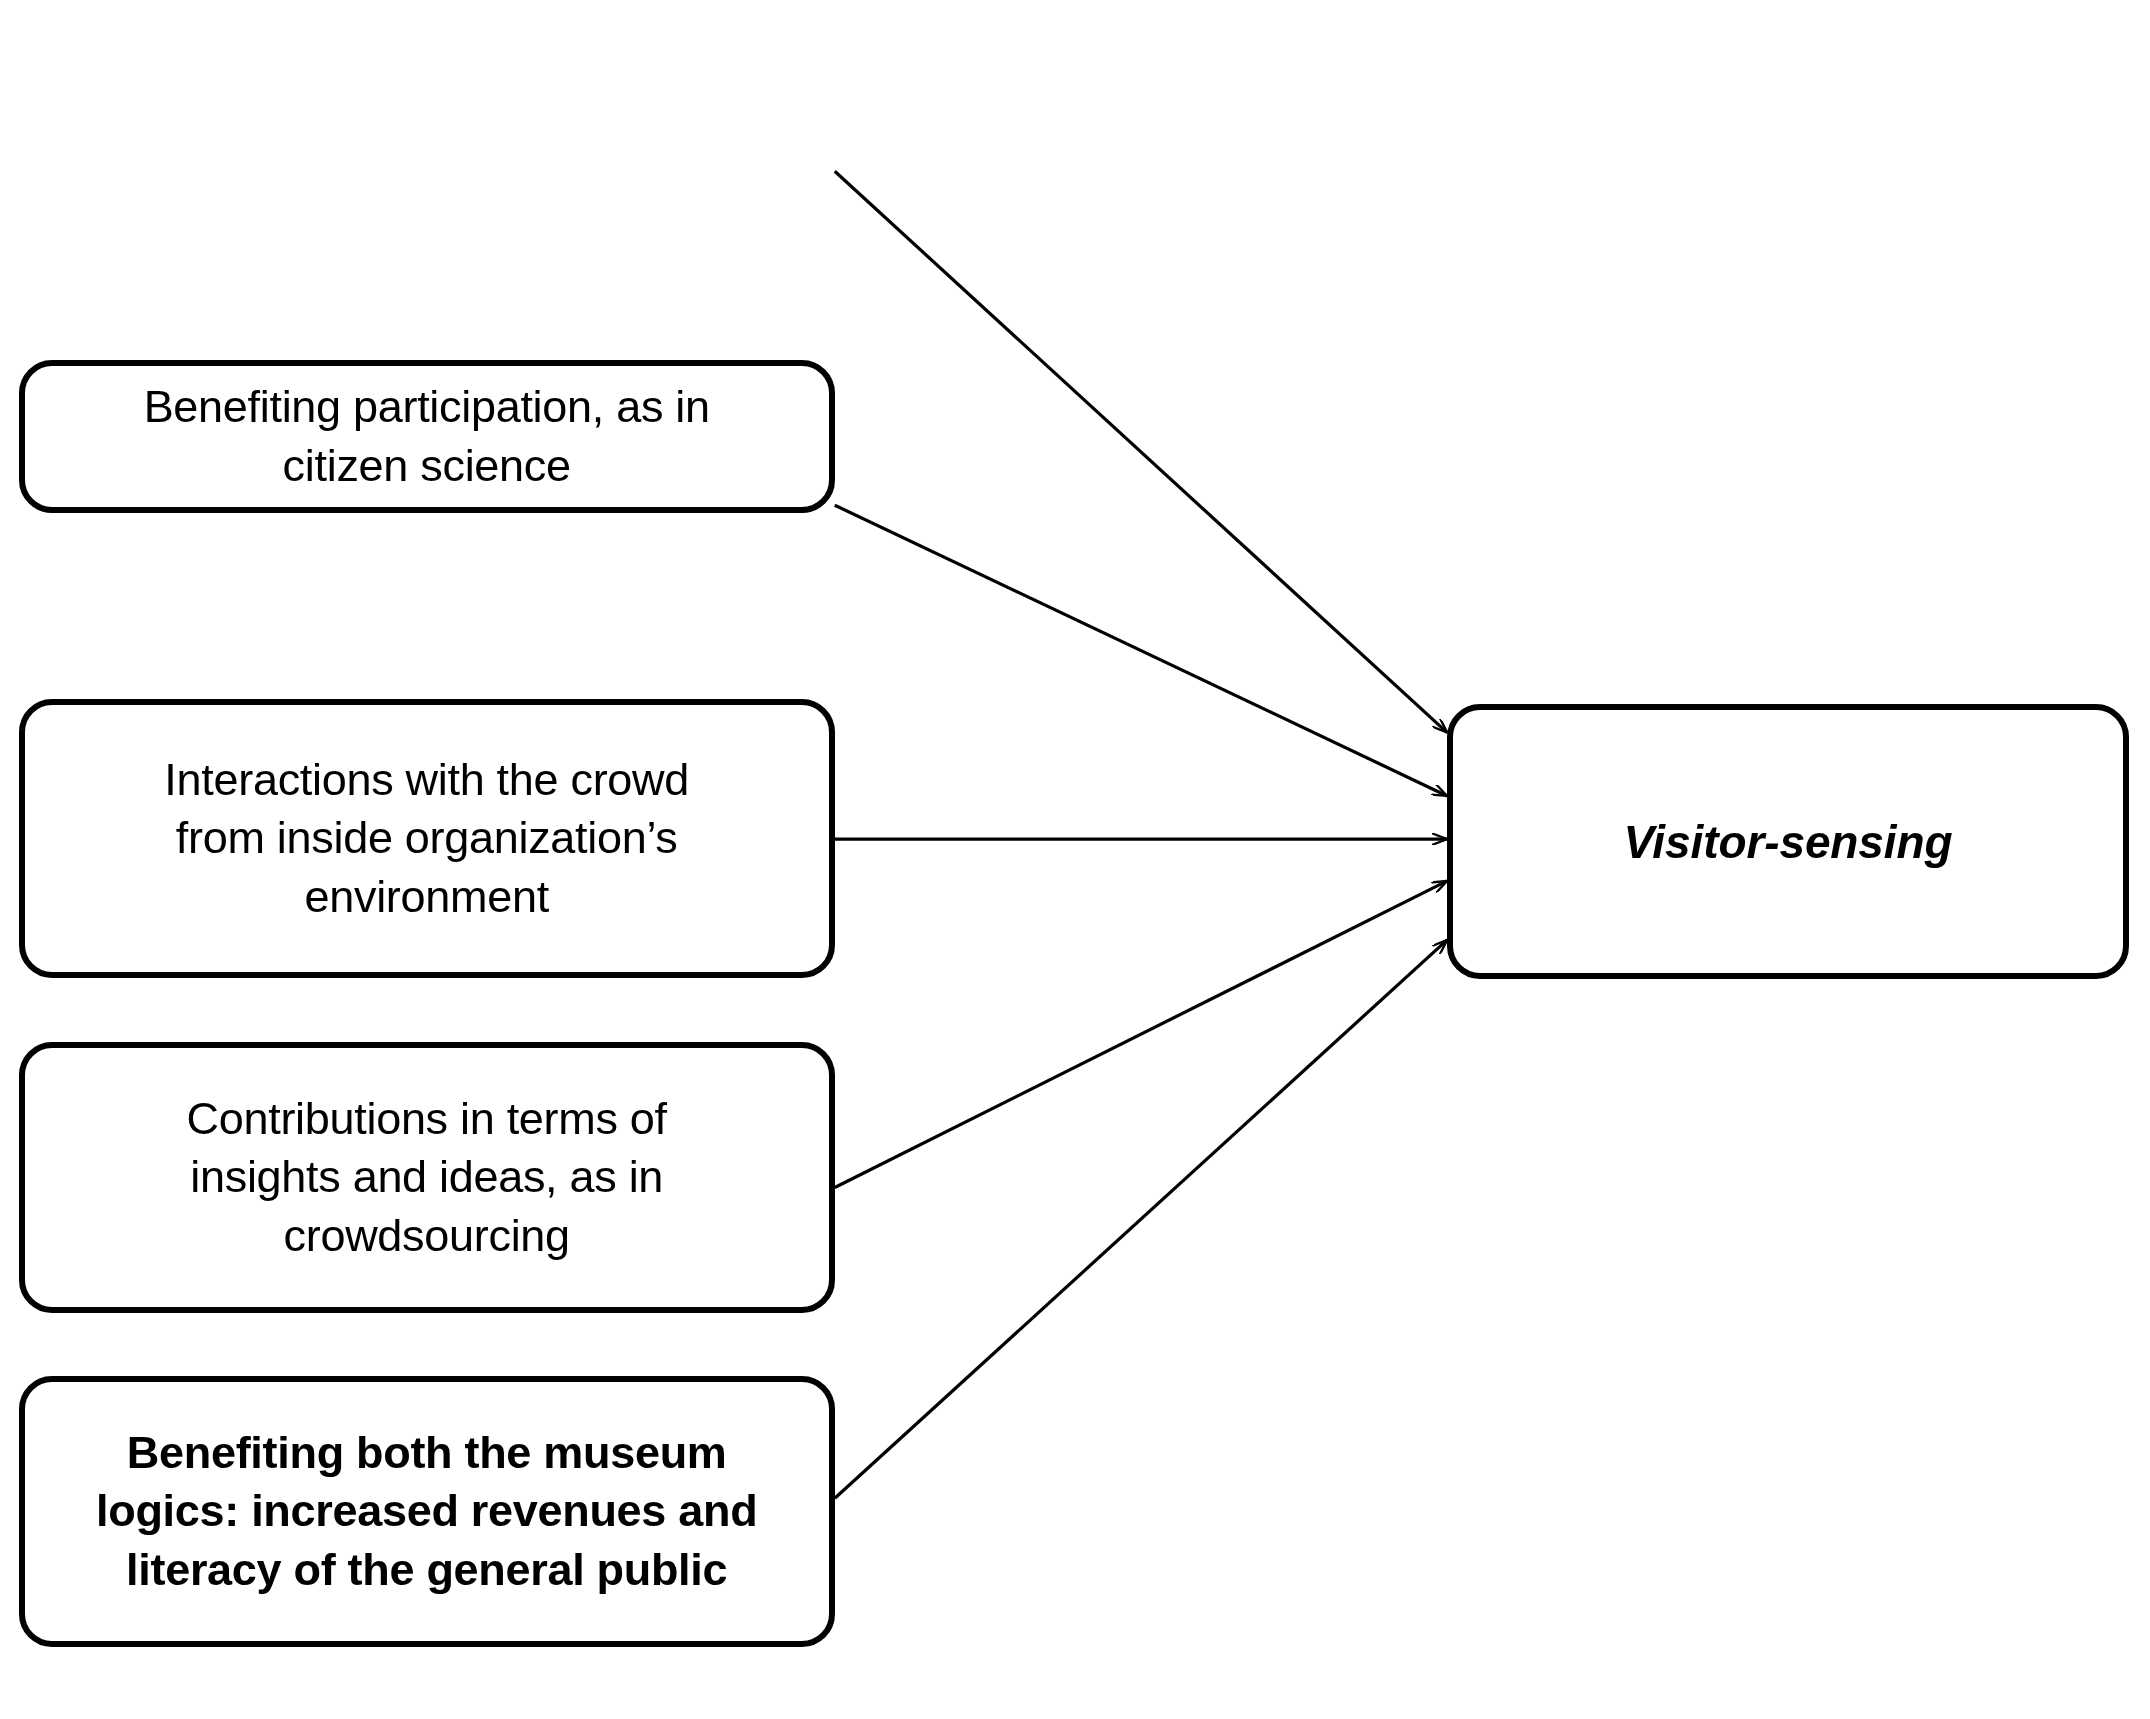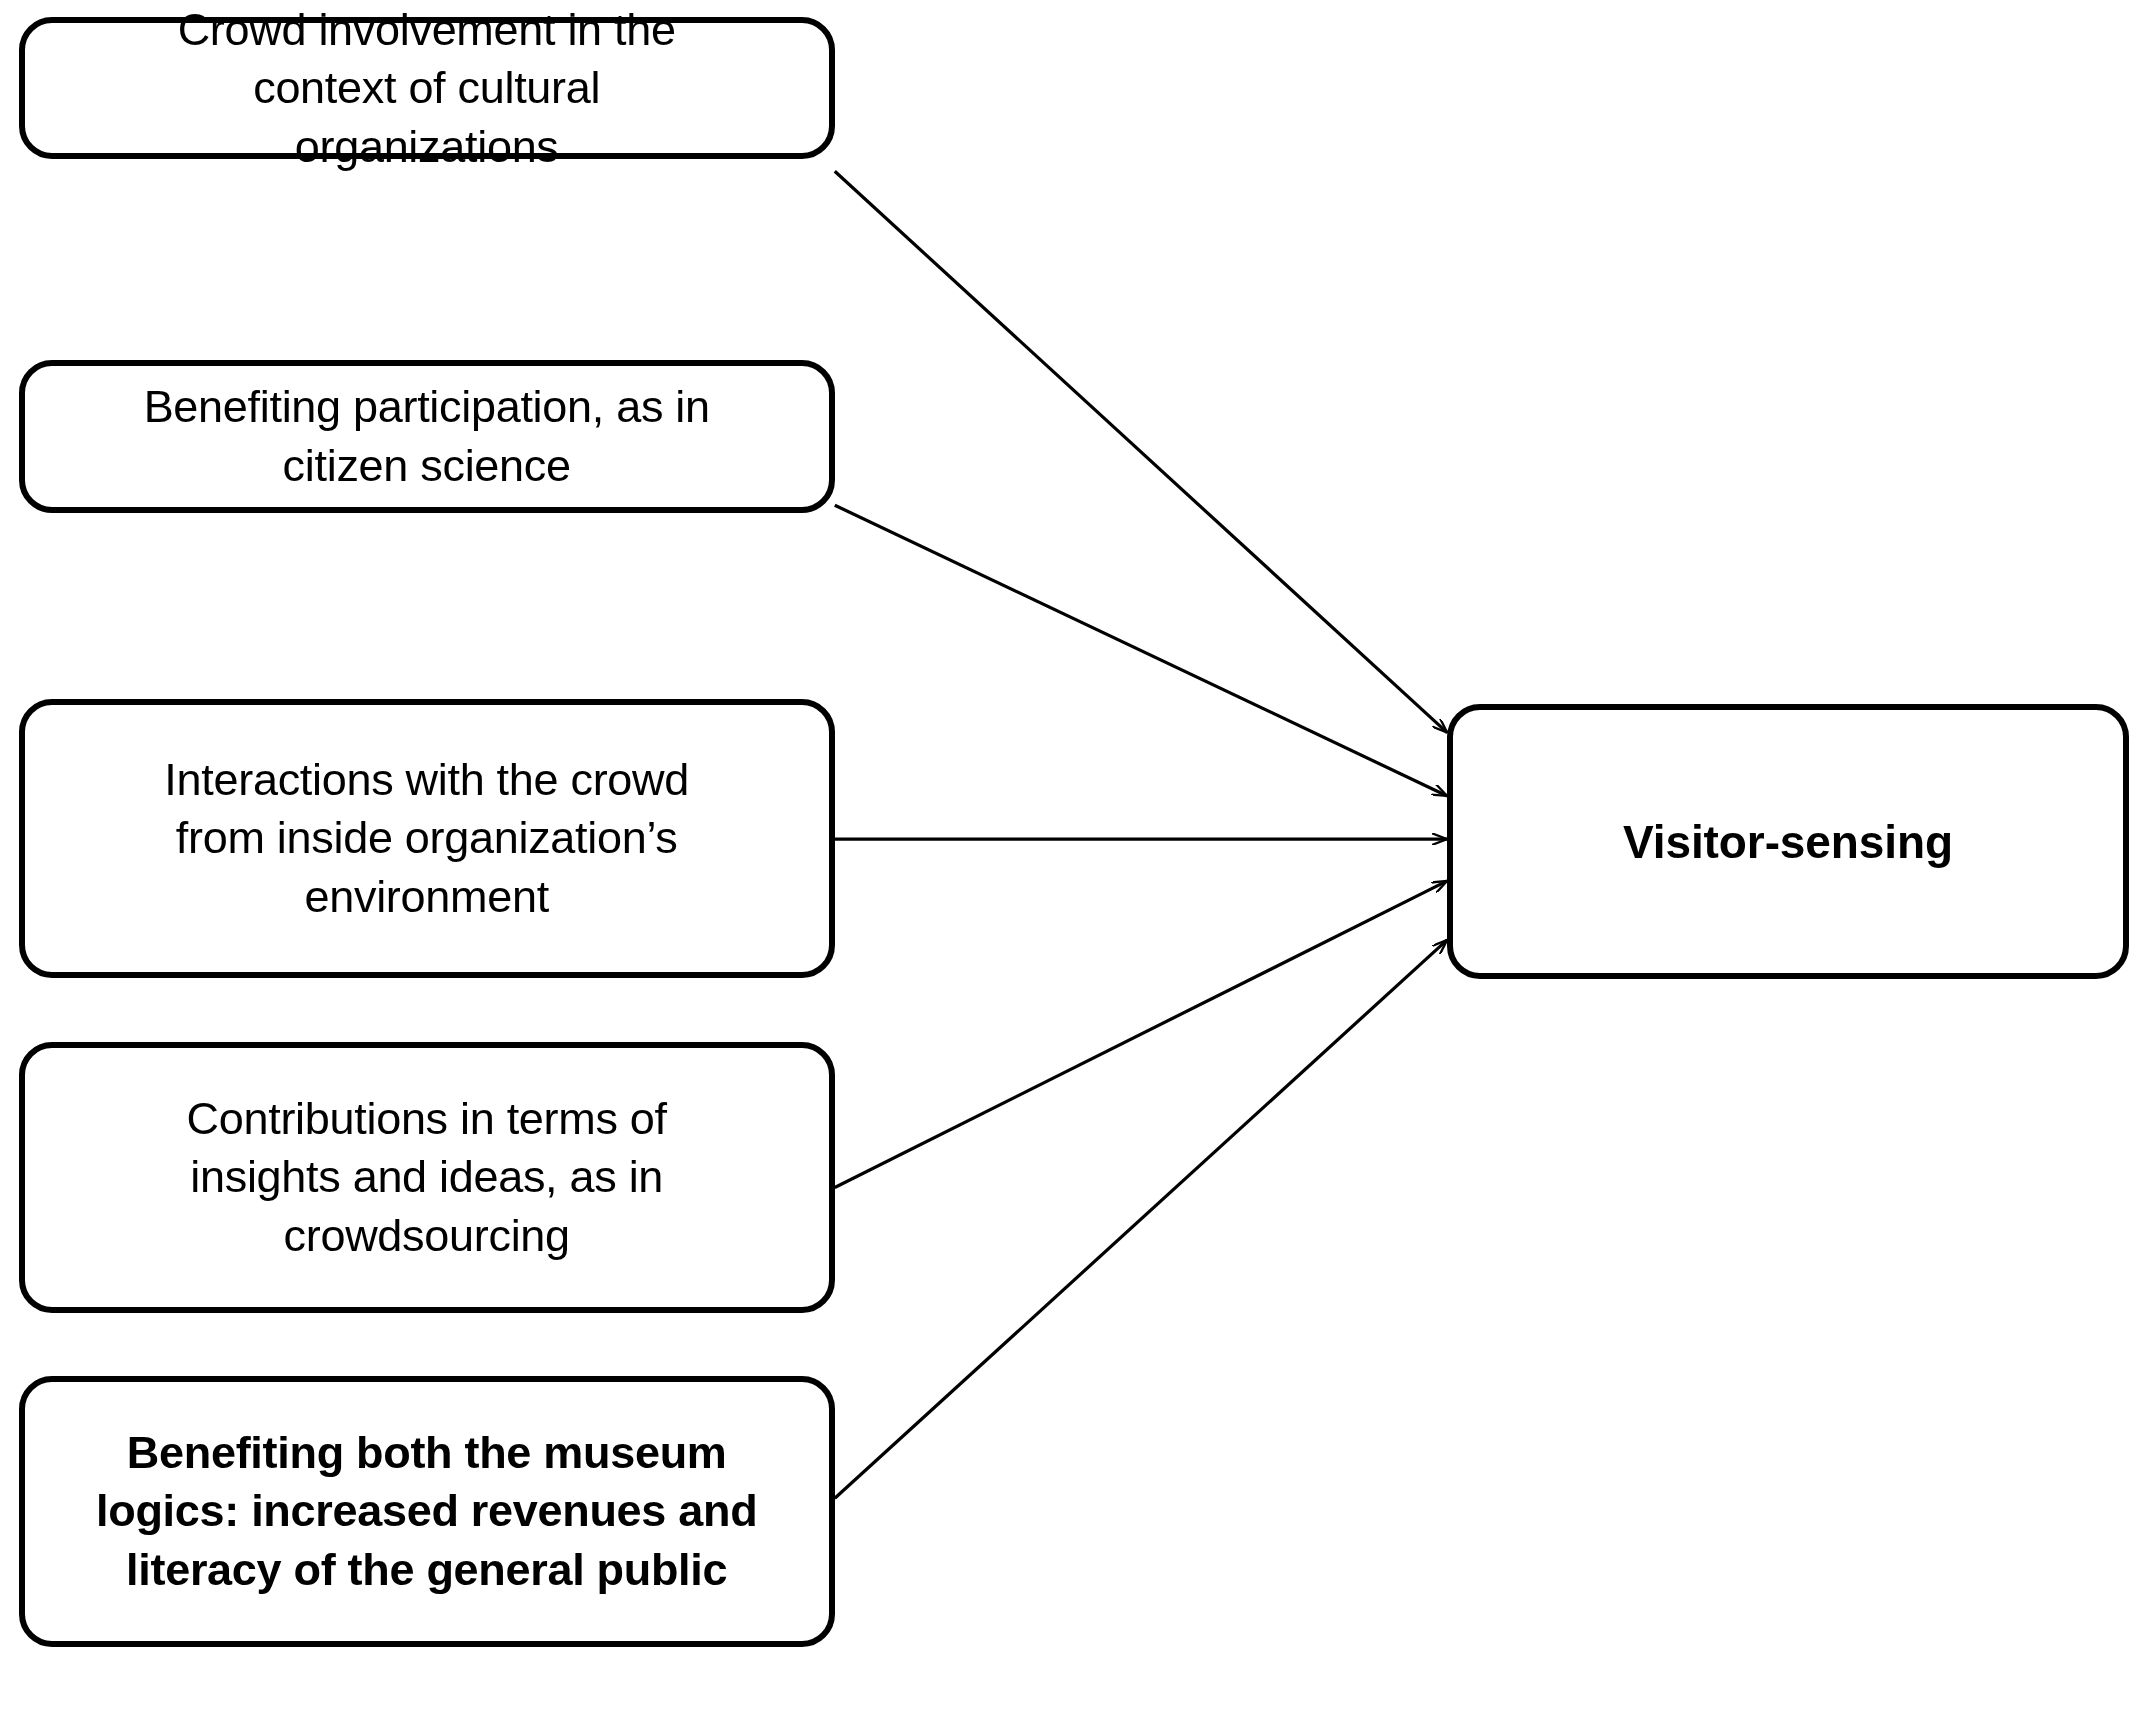--- a/index.html
+++ b/index.html
@@ -44,20 +44,21 @@
     line-height: 1.30;
     color: #000000;
     padding: 0 30px;
     letter-spacing: -0.3px;
     white-space: pre-line;
   }
   .target-label {
     font-family: "Liberation Sans", sans-serif;
     font-size: 46px;
     font-weight: bold;
+    font-style: italic;
     color: #000000;
     letter-spacing: -0.1px;
   }
 </style>
 </head>
 <body>
 
 <div id="diagram-root">
 
   <svg id="diagram-svg" viewBox="0 0 2989 2390" xmlns="http://www.w3.org/2000/svg">
@@ -71,25 +72,20 @@
 
     <line x1="1160" y1="702" x2="2011" y2="1106" stroke="#000000" stroke-width="4.5" marker-end="url(#arrowhead)"></line>
 
     <line x1="1160" y1="1166" x2="2011" y2="1166" stroke="#000000" stroke-width="4.5" marker-end="url(#arrowhead)"></line>
 
     <line x1="1160" y1="1650" x2="2011" y2="1224" stroke="#000000" stroke-width="4.5" marker-end="url(#arrowhead)"></line>
 
     <line x1="1160" y1="2082" x2="2011" y2="1306" stroke="#000000" stroke-width="4.5" marker-end="url(#arrowhead)"></line>
   </svg>
 
-  <div class="node-box" style="left:18.7px; top:17.3px; width:816px; height:142px;">
-    <span class="node-label">Crowd involvement in the
-context of cultural
-organizations</span>
-  </div>
 
   <div class="node-box" style="left:18.7px; top:360px; width:816px; height:153px;">
     <span class="node-label">Benefiting participation, as in
 citizen science</span>
   </div>
 
   <div class="node-box" style="left:18.7px; top:699px; width:816px; height:279px;">
     <span class="node-label">Interactions with the crowd
 from inside organization’s
 environment</span>

